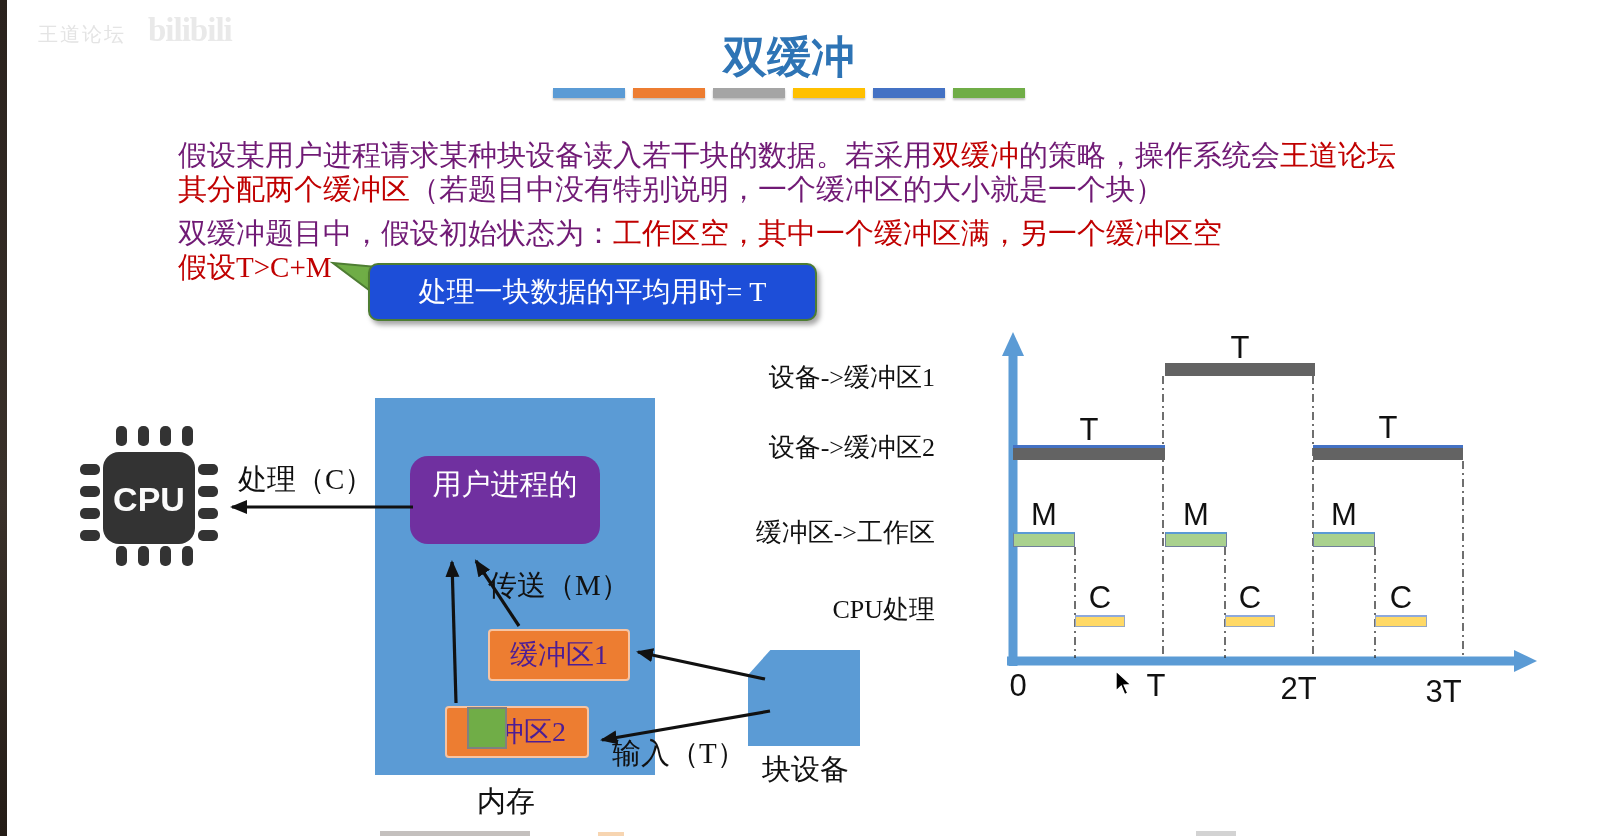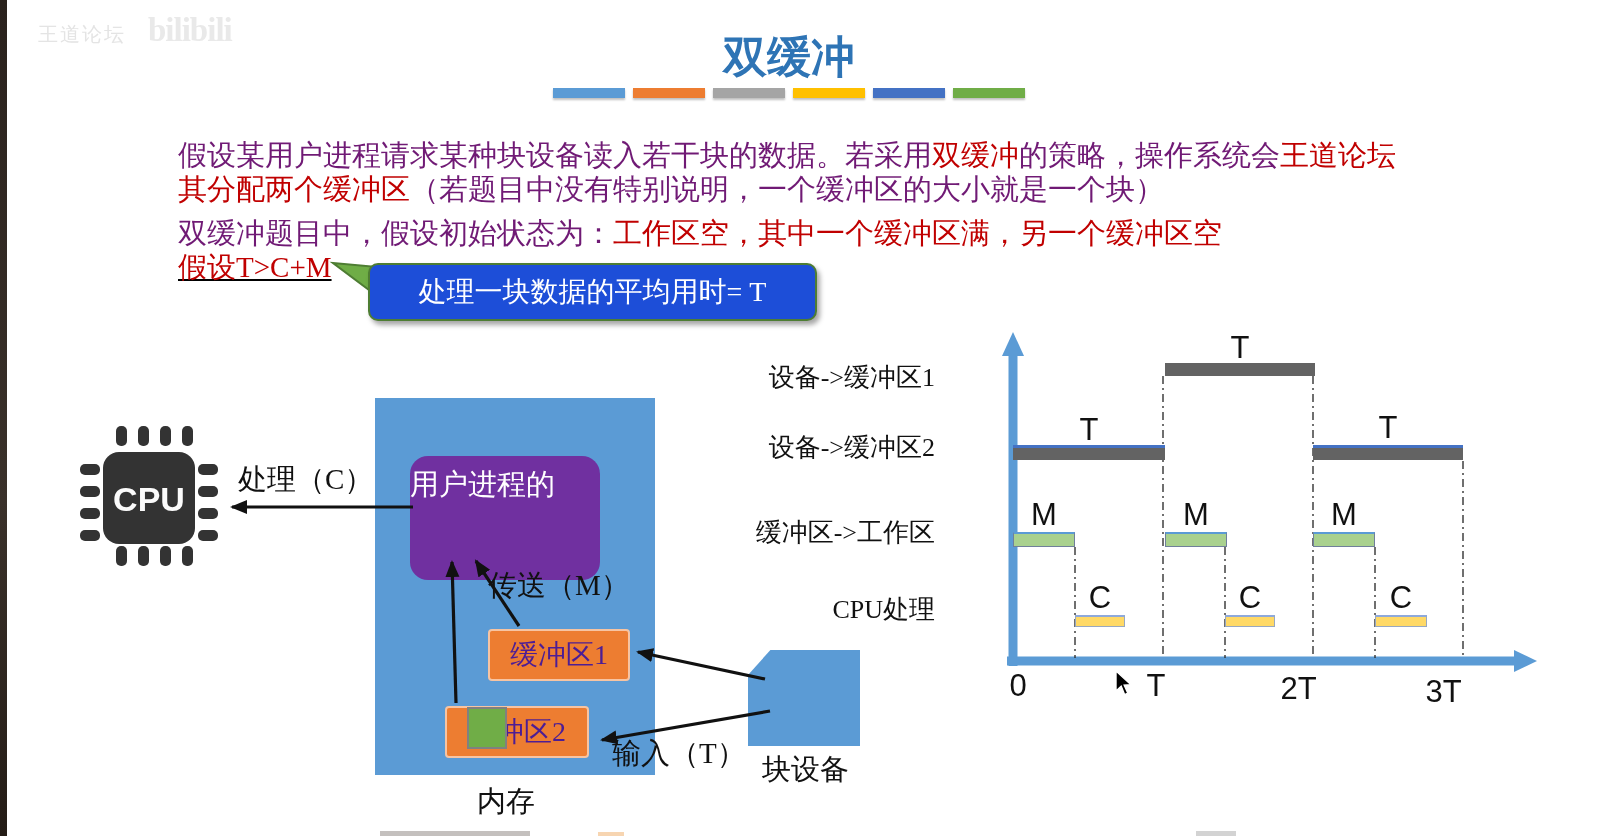--- a/index.html
+++ b/index.html
@@ -12,22 +12,22 @@
   .left-strip{left:0;top:0;width:7px;height:836px;background:linear-gradient(#2a221d,#3a312a 60%,#241c16);}
   .watermark{left:38px;top:12px;color:#e4e4e4;white-space:nowrap;}
   .wm-site{font-size:20px;font-weight:normal;letter-spacing:2px;}
   .wm-logo{font-size:33px;font-weight:bold;letter-spacing:-1px;margin-left:22px;color:#e9e9e9;}
   .title{left:553px;top:28px;width:472px;text-align:center;font-size:44px;font-weight:bold;color:#2E74B5;}
   .divbar{position:absolute;top:88px;height:10px;width:72px;box-shadow:0 2px 2px rgba(0,0,0,0.25);}
   .callout{left:368px;top:263px;width:445px;height:54px;background:#1d4ed8;border:2px solid #4e7d33;
            border-radius:10px;color:#fff;font-size:28px;text-align:center;line-height:54px;
            box-shadow:3px 4px 5px rgba(0,0,0,0.35);}
   .membox{left:375px;top:398px;width:280px;height:377px;background:#5B9BD5;}
-  .workbox{left:410px;top:456px;width:190px;height:124px;background:#7030A0;border-radius:18px;
-           color:#fff;font-size:29px;padding-top:10px;line-height:37px;box-sizing:border-box;}
+  .workbox{left:410px;top:456px;width:190px;height:88px;background:#7030A0;border-radius:18px;
+           color:#fff;font-size:29px;text-align:center;padding-top:10px;line-height:37px;box-sizing:border-box;}
   .bufbox{background:#ED7D31;border:2px solid rgba(255,255,255,0.55);border-radius:4px;color:#4c1d95;
           font-size:28px;text-align:center;box-sizing:border-box;}
   .datablock{left:467px;top:707px;width:40px;height:42px;background:#70AD47;border:2px solid #808080;box-sizing:border-box;}
   .blockdev{left:748px;top:650px;width:112px;height:96px;background:#5B9BD5;
             clip-path:polygon(20% 0,100% 0,100% 100%,0 100%,0 26%);}
   .diaglabel{font-size:29px;color:#111;white-space:nowrap;}
   .rowlabel{width:220px;text-align:right;font-size:26px;color:#111;white-space:nowrap;}
   .bar{position:absolute;box-sizing:border-box;}
   .gray{background:#636363;height:13px;}
   .blue-top{border-top:3px solid #4472C4;height:15px;}
@@ -61,21 +61,21 @@
 
 <div class="abs bodyline" style="left:178px;top:136px;">
   <span class="black">假设某用户进程请求某种块设备读入若干块的数据。若采用</span><span class="red">双缓冲</span><span class="black">的策略，操作系统会</span><span class="red">王道论坛</span>
 </div>
 <div class="abs bodyline" style="left:178px;top:170px;">
   <span class="red">其分配两个缓冲区</span><span class="black">（若题目中没有特别说明，一个缓冲区的大小就是一个块）</span>
 </div>
 <div class="abs bodyline" style="left:178px;top:214px;">
   <span class="black">双缓冲题目中，假设初始状态为：</span><span class="red">工作区空，其中一个缓冲区满，另一个缓冲区空</span>
 </div>
-<div class="abs bodyline" style="left:178px;top:248px;text-decoration:underline;">
+<div class="abs bodyline" style="left:178px;top:248px;">
   <span class="red">假设T&gt;C+M</span>
 </div>
 
 <svg class="layer" width="1599" height="836">
 
   <polygon points="333,263 400,269 385,302" fill="#6FAD46" stroke="#4e7d33" stroke-width="2"></polygon>
 
   <line x1="1013" y1="666" x2="1013" y2="352" stroke="#5B9BD5" stroke-width="9"></line>
   <polygon points="1013,332 1002,356 1024,356" fill="#5B9BD5"></polygon>
 

